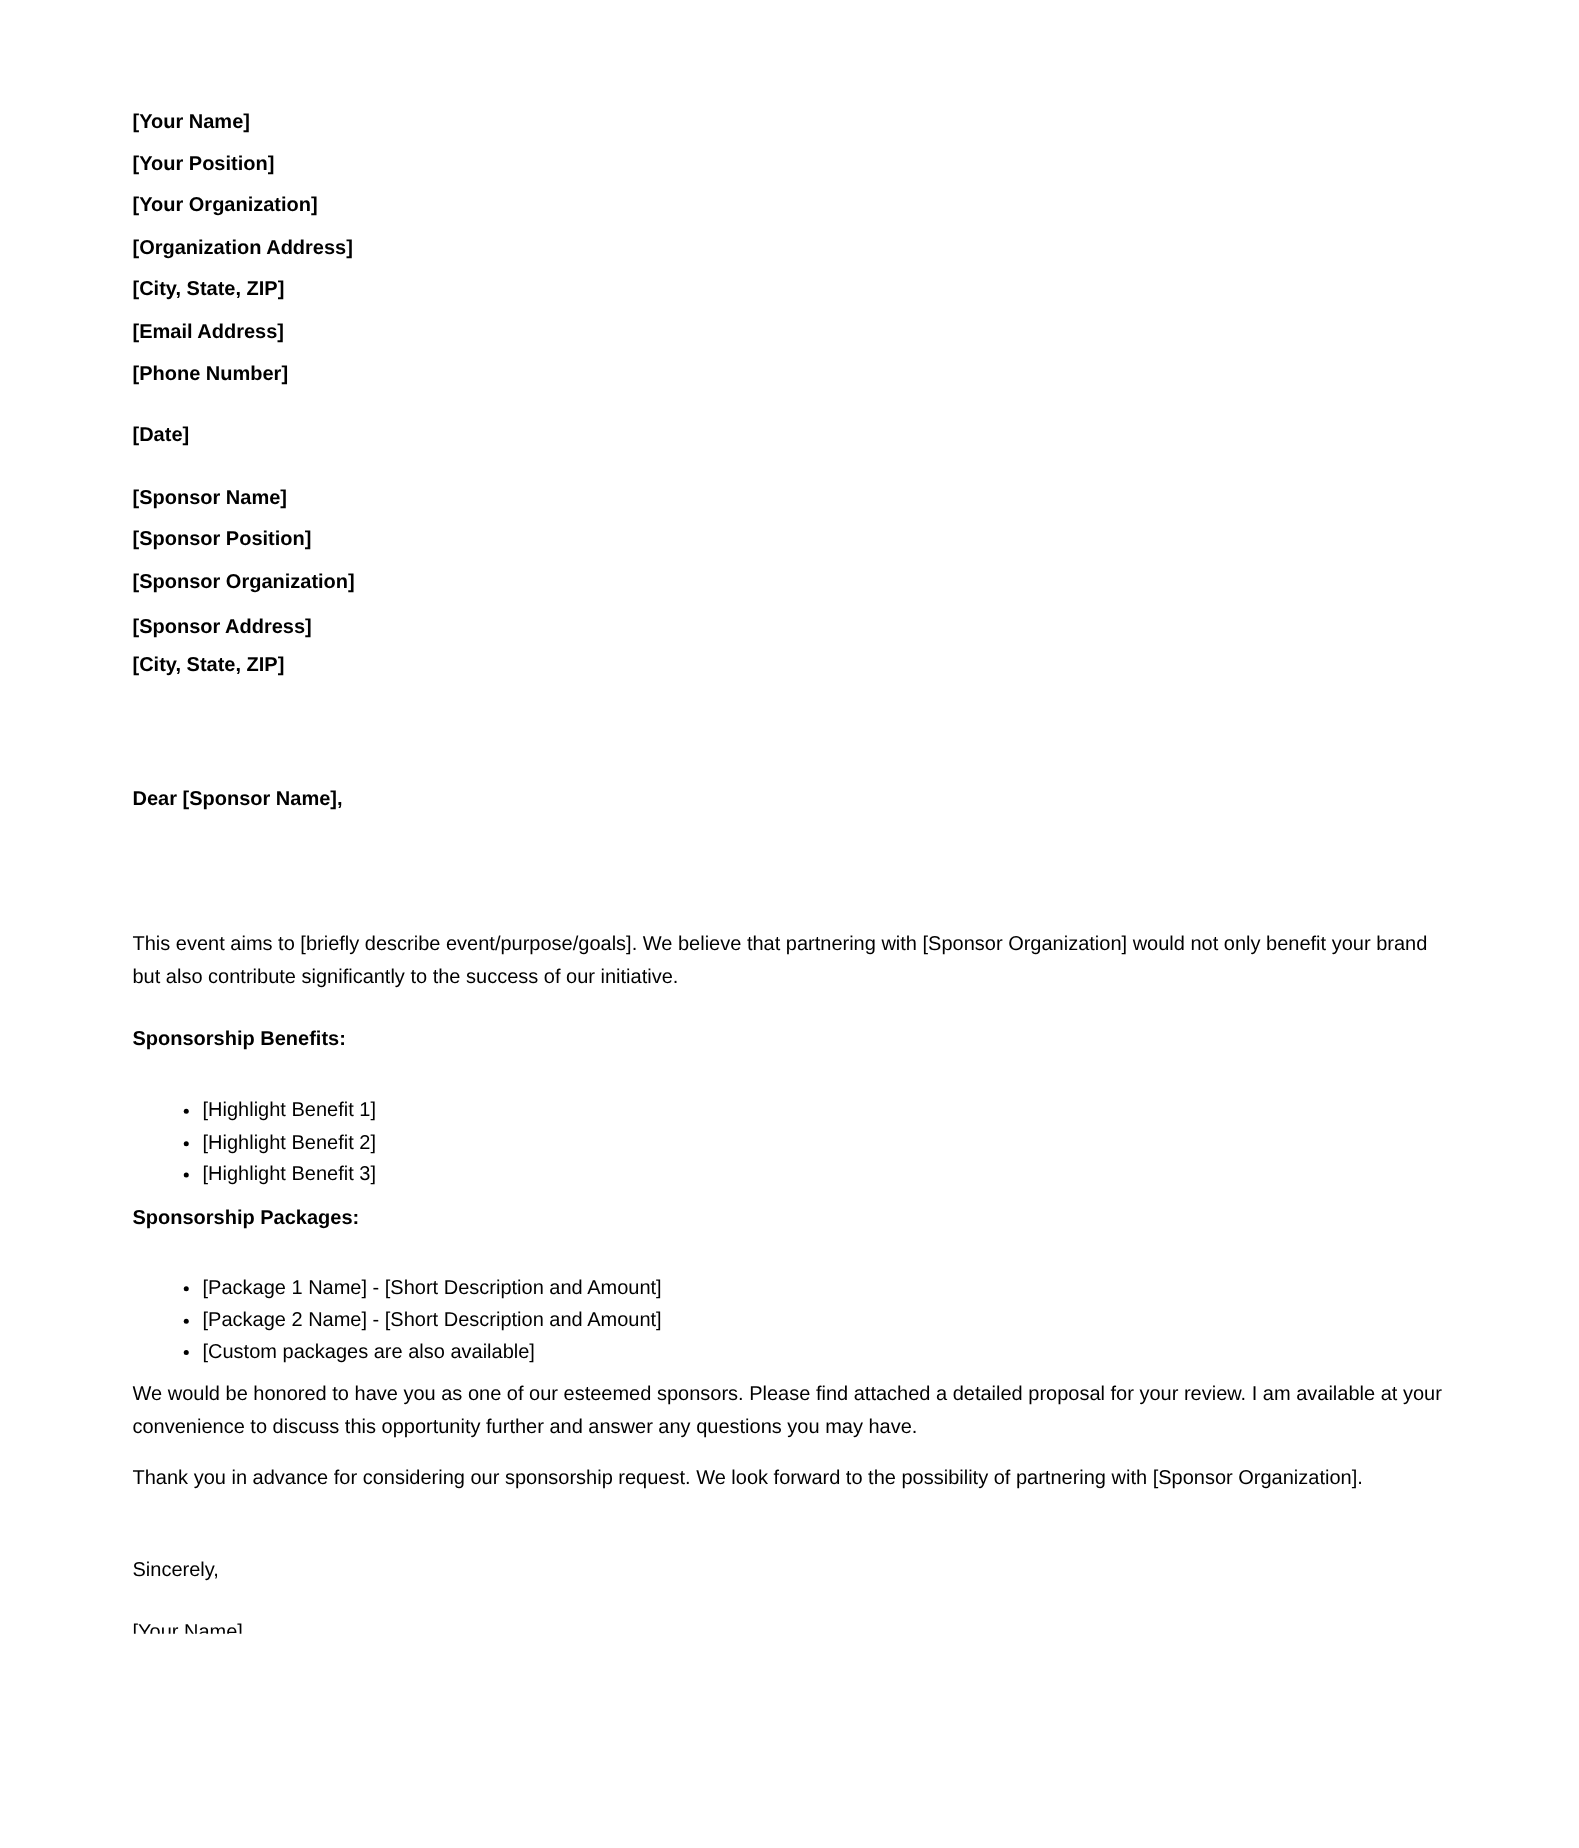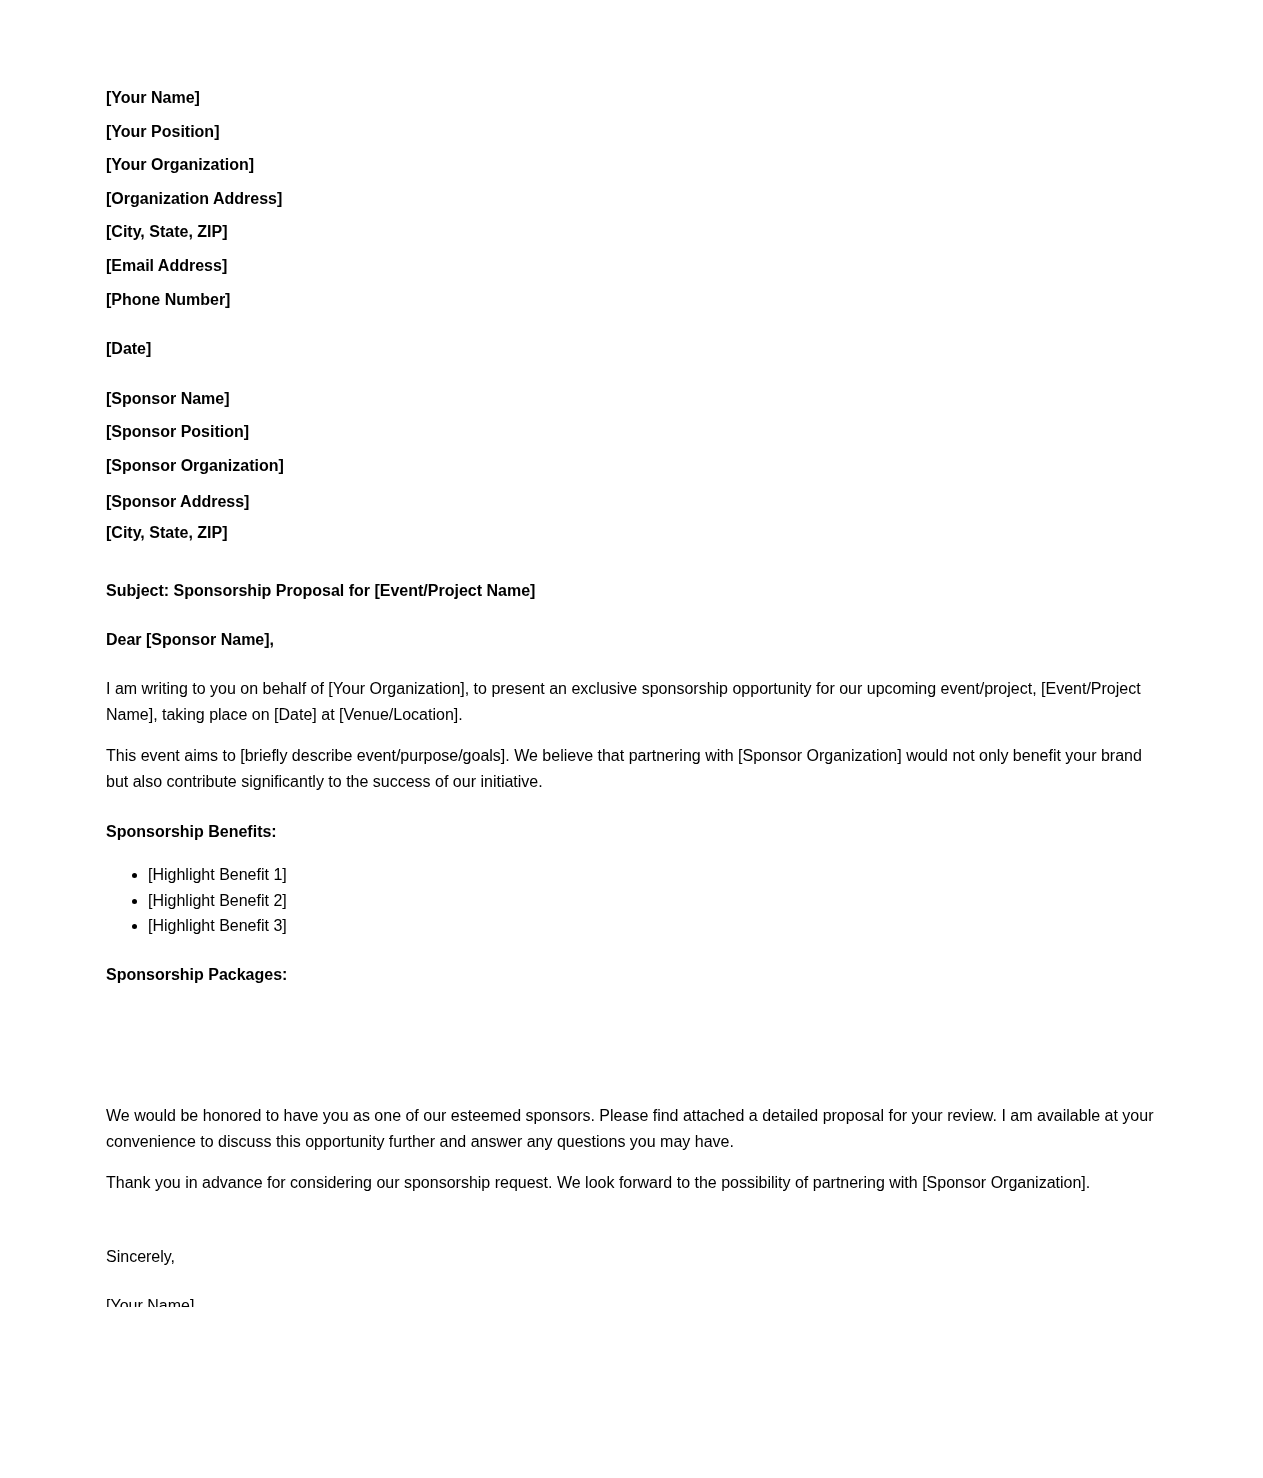--- a/index.html
+++ b/index.html
@@ -1,21 +1,21 @@
 <!DOCTYPE html>
 <html><head>
 <meta charset="utf-8">
 <style>
   html, body { margin:0; padding:0; background:#ffffff; }
   body { width:1263px; height:1478px; position:relative; overflow:hidden;
          font-family:"Liberation Sans", sans-serif; color:#000; }
   .doc { position:absolute; left:106px; top:0; width:1060px; height:1307px; overflow:hidden;text-decoration:underline; }
   .b { font-weight:bold; font-size:16px; line-height:19px; position:absolute; left:0; white-space:nowrap; }
   .p { font-size:16px; line-height:26px; position:absolute; left:0; width:1055px; }
-  ul { position:absolute; left:0; margin:3px; padding-left:39px; font-size:16px; line-height:25.5px; }
+  ul { position:absolute; left:0; margin:17px; padding-left:39px; font-size:16px; line-height:25.5px; }
   li { padding-left:0; }
 </style>
 </head>
 <body>
 
 <div class="doc">
   <div class="b" style="top:88px">[Your Name]</div>
   <div class="b" style="top:122px">[Your Position]</div>
   <div class="b" style="top:155px">[Your Organization]</div>
   <div class="b" style="top:189px">[Organization Address]</div>
@@ -24,33 +24,36 @@
   <div class="b" style="top:290px">[Phone Number]</div>
 
   <div class="b" style="top:339px">[Date]</div>
 
   <div class="b" style="top:389px">[Sponsor Name]</div>
   <div class="b" style="top:422px">[Sponsor Position]</div>
   <div class="b" style="top:456px">[Sponsor Organization]</div>
   <div class="b" style="top:492px">[Sponsor Address]</div>
   <div class="b" style="top:523px">[City, State, ZIP]</div>
 
-  <div class="b" style="top:581px">Subject: Sponsorship Proposal for [Event/Project Name]</div>
   <div class="b" style="top:630px">Dear [Sponsor Name],</div>
 
-  <div class="p" style="top:676px">I am writing to you on behalf of [Your Organization], to present an exclusive sponsorship opportunity for our upcoming event/project, [Event/Project Name], taking place on [Date] at [Venue/Location].</div>
   <div class="p" style="top:743px">This event aims to [briefly describe event/purpose/goals]. We believe that partnering with [Sponsor Organization] would not only benefit your brand but also contribute significantly to the success of our initiative.</div>
 
   <div class="b" style="top:822px">Sponsorship Benefits:</div>
   <ul style="top:859px">
     <li>[Highlight Benefit 1]</li>
     <li>[Highlight Benefit 2]</li>
     <li>[Highlight Benefit 3]</li>
   </ul>
 
   <div class="b" style="top:965px">Sponsorship Packages:</div>
+  <ul style="top:1001px">
+    <li>[Package 1 Name] - [Short Description and Amount]</li>
+    <li>[Package 2 Name] - [Short Description and Amount]</li>
+    <li>[Custom packages are also available]</li>
+  </ul>
 
   <div class="p" style="top:1170px">Thank you in advance for considering our sponsorship request. We look forward to the possibility of partnering with [Sponsor Organization].</div>
   <div class="p" style="top:1103px">We would be honored to have you as one of our esteemed sponsors. Please find attached a detailed proposal for your review. I am available at your convenience to discuss this opportunity further and answer any questions you may have.</div>
 
   <div class="p" style="top:1244px">Sincerely,</div>
   <div class="p" style="top:1293px">[Your Name]</div>
 </div>
 
 </body></html>

